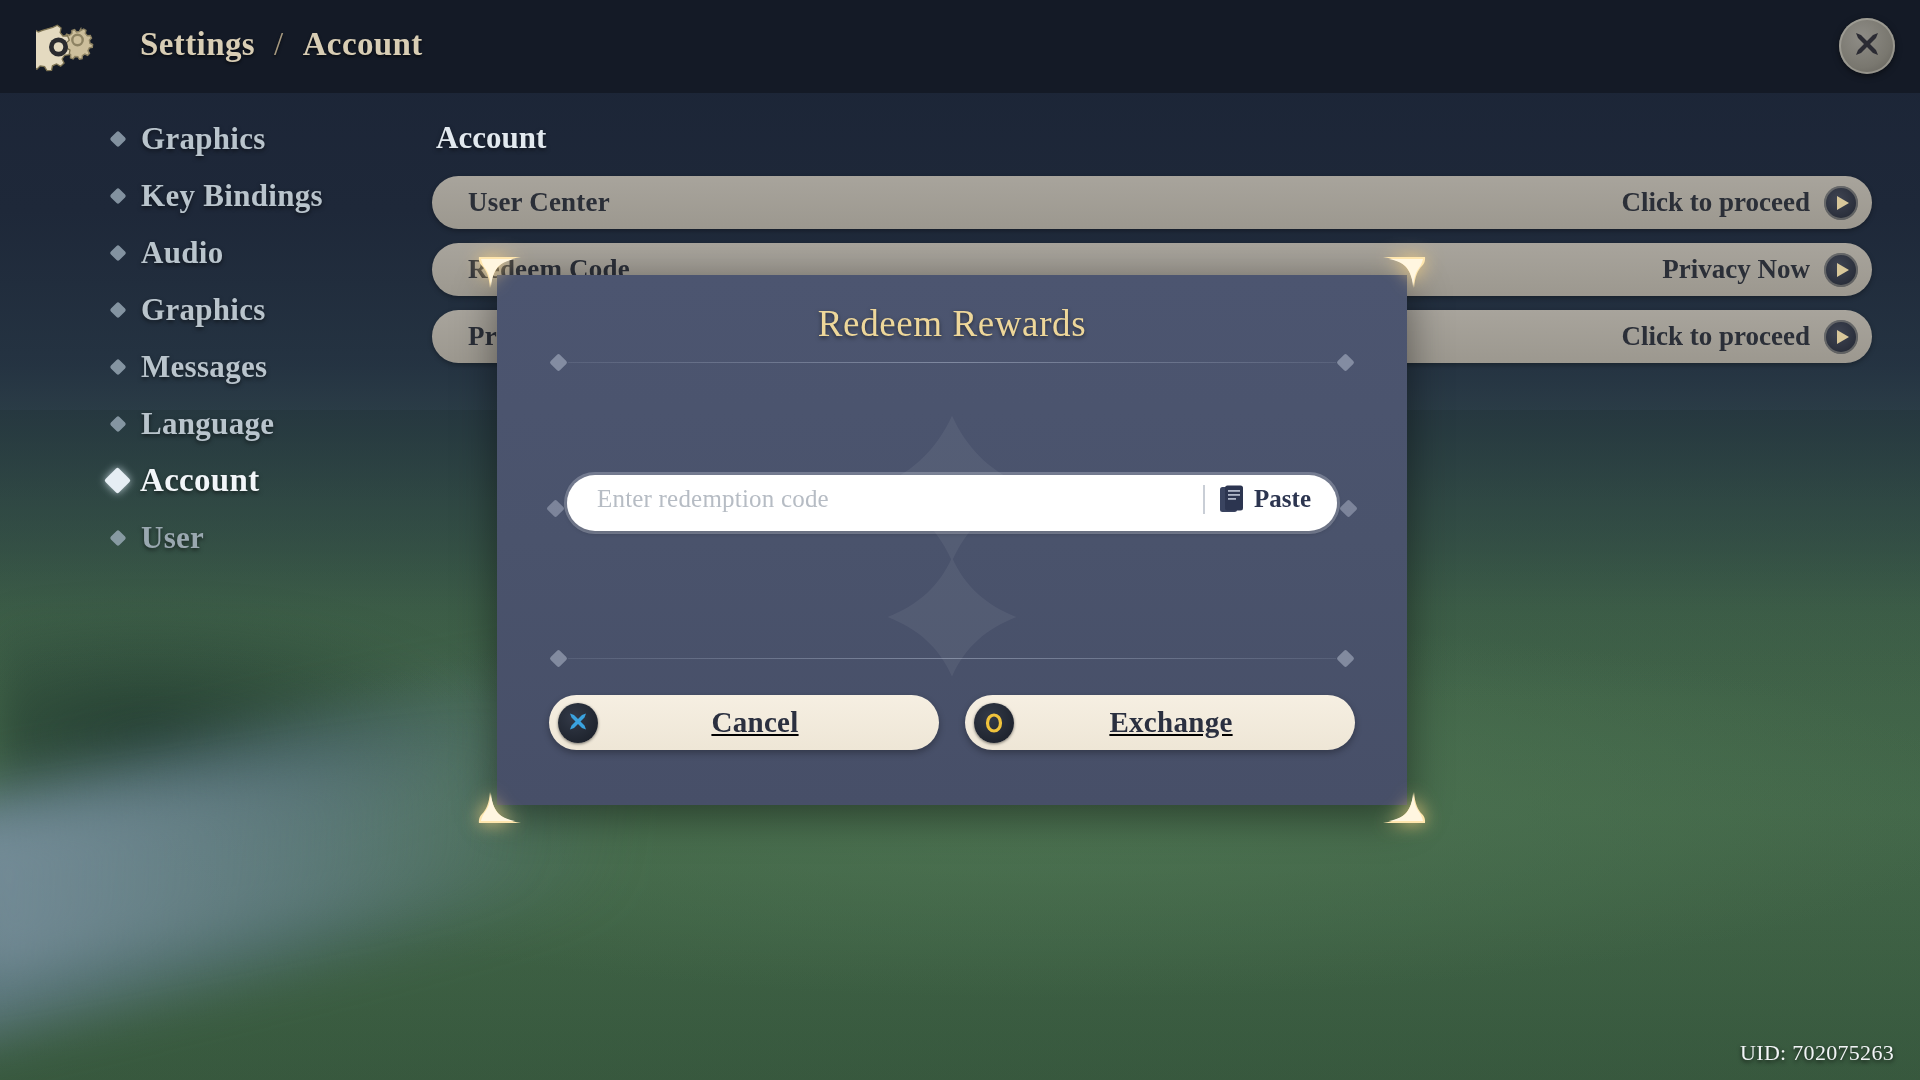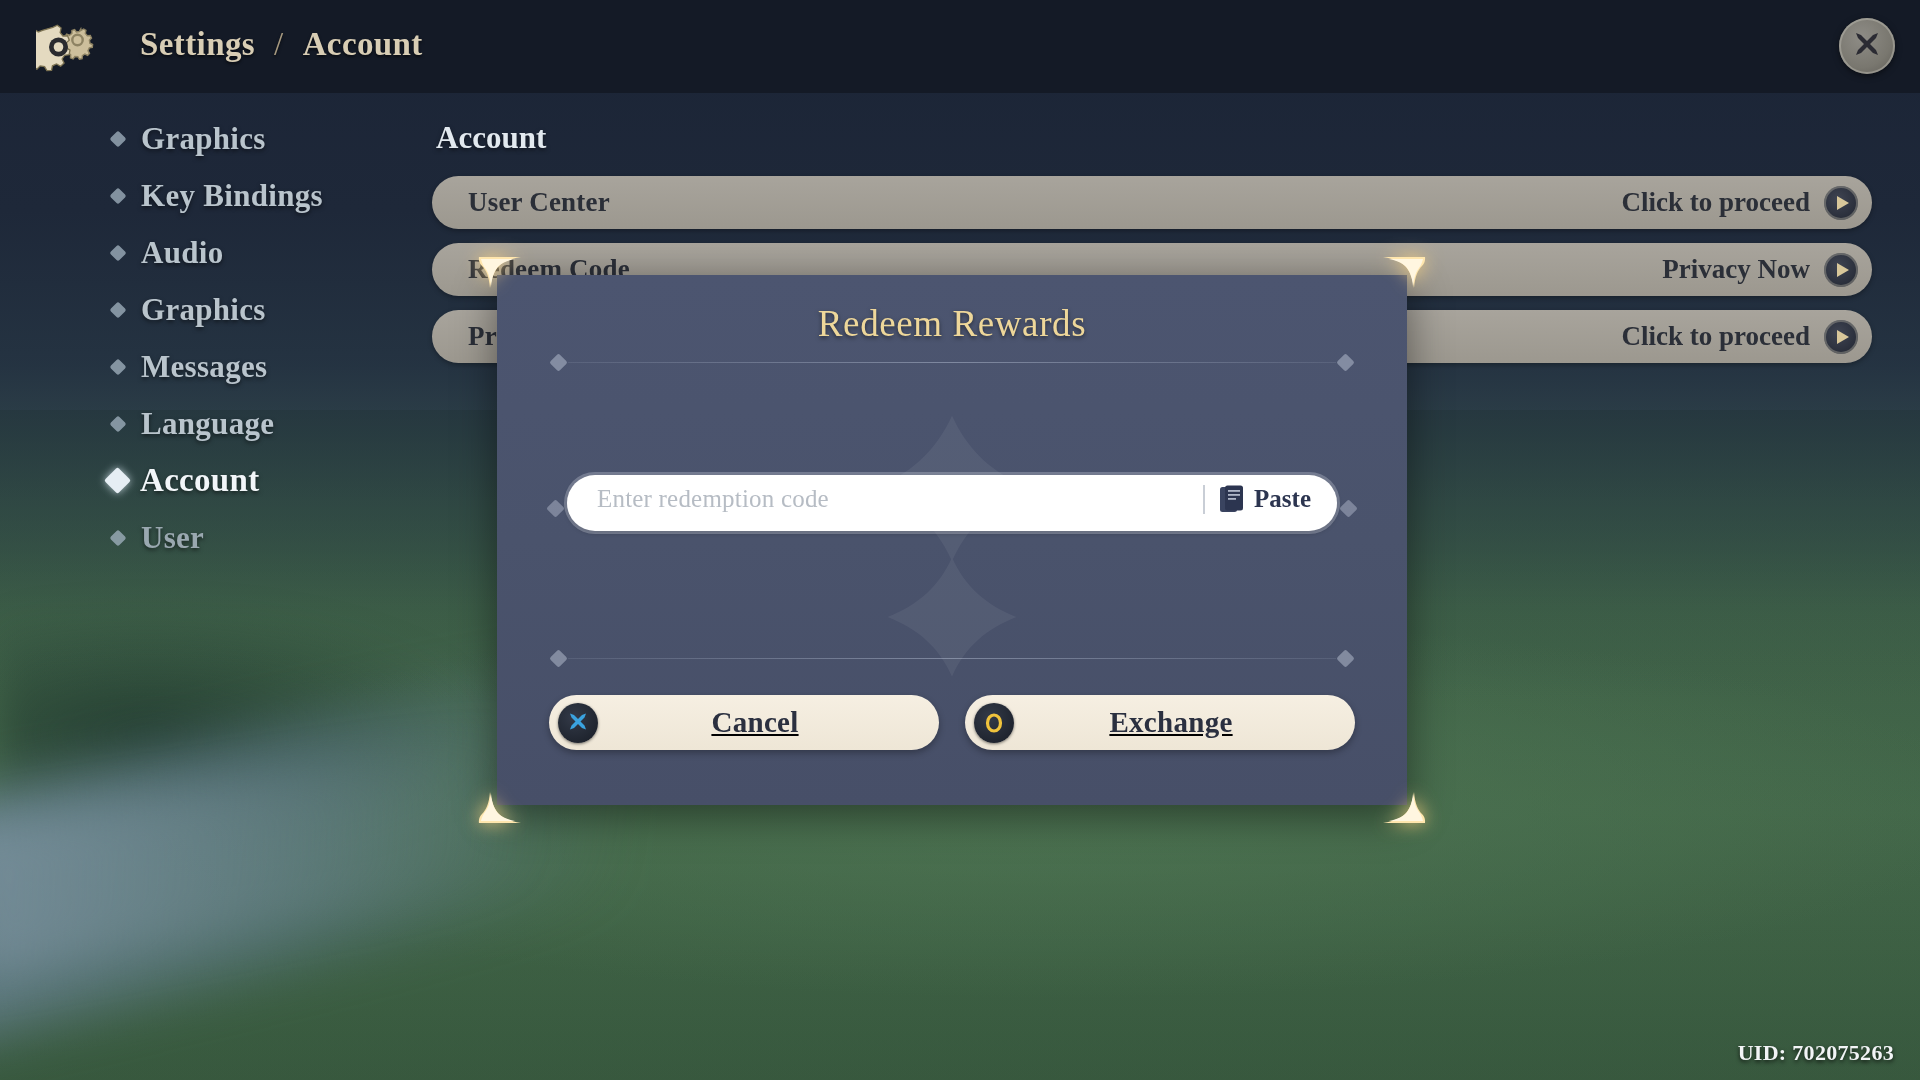--- a/index.html
+++ b/index.html
@@ -214,21 +214,21 @@
     display:flex; align-items:center; justify-content:center;
     box-shadow:0 1px 3px rgba(0,0,0,.5);
   }
   .btn-label {
     width:100%; text-align:center; font-size:29px; font-weight:700;
     color:#2b3040; padding-left:22px; letter-spacing:.3px;
   }
 
   #uid {
     position:absolute; right:26px; bottom:14px;
-    font-size:22px; font-weight:700; color:#f2f4f6;
+    font-size:22px; font-weight:400; color:#f2f4f6;
     text-shadow:0 2px 4px rgba(0,0,0,.75); letter-spacing:.3px;
   }
 </style>
 </head>
 <body>
 
 <div id="bg">
   <div class="sky"></div>
   <div class="grass"></div>
   <div class="grass2"></div>

